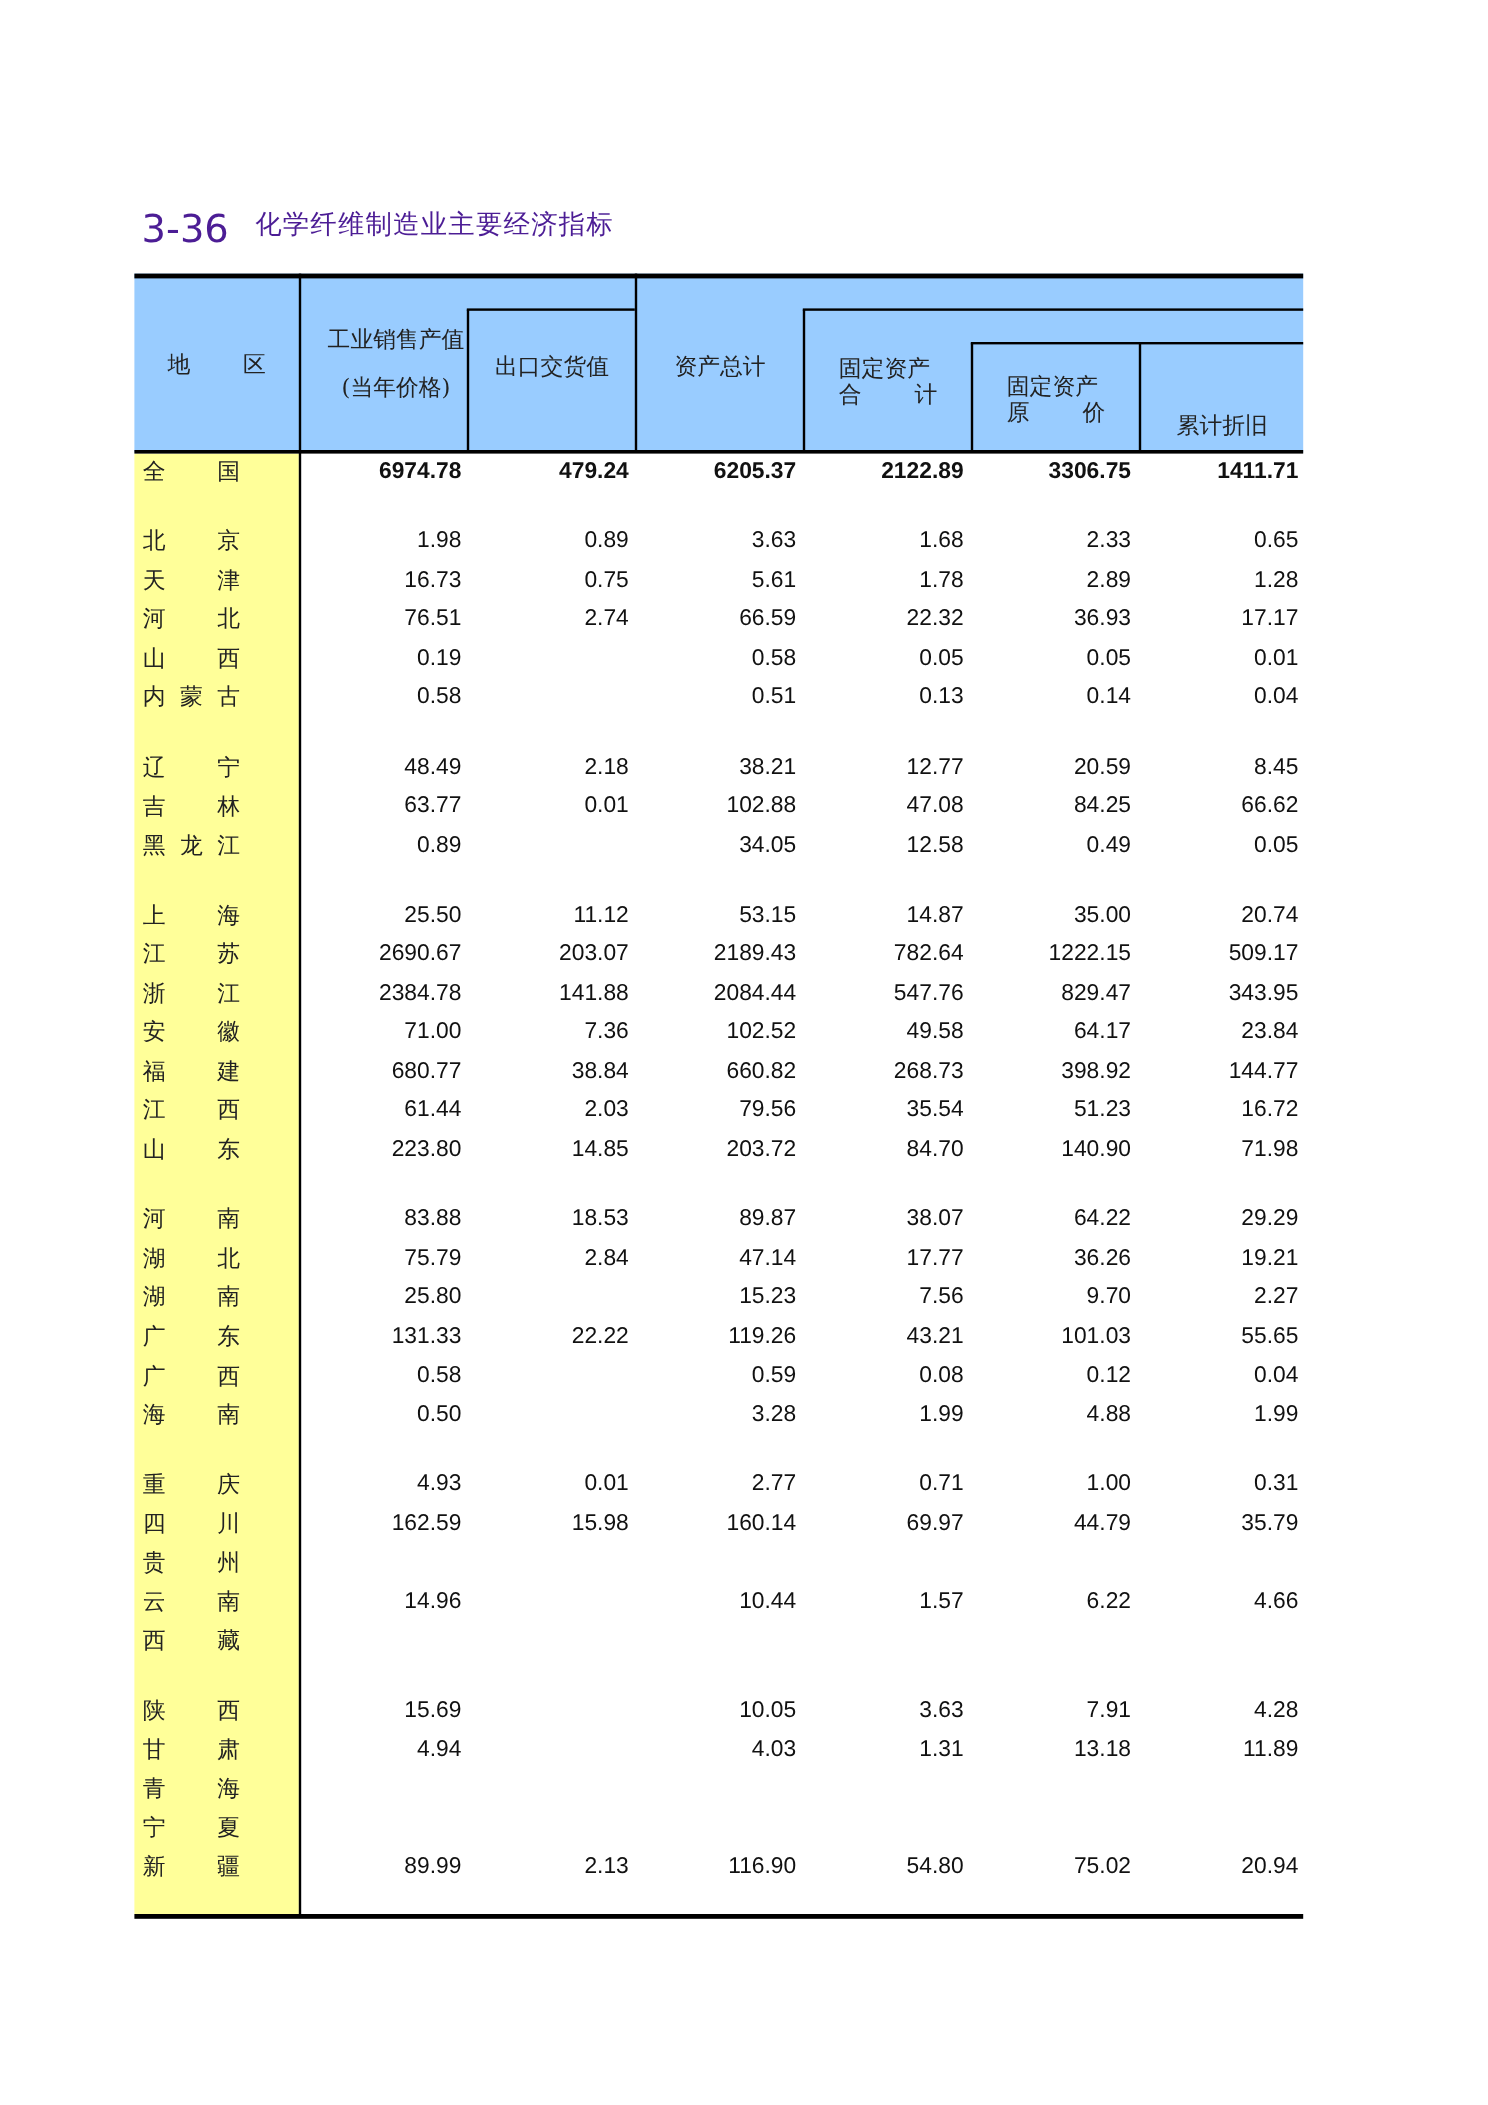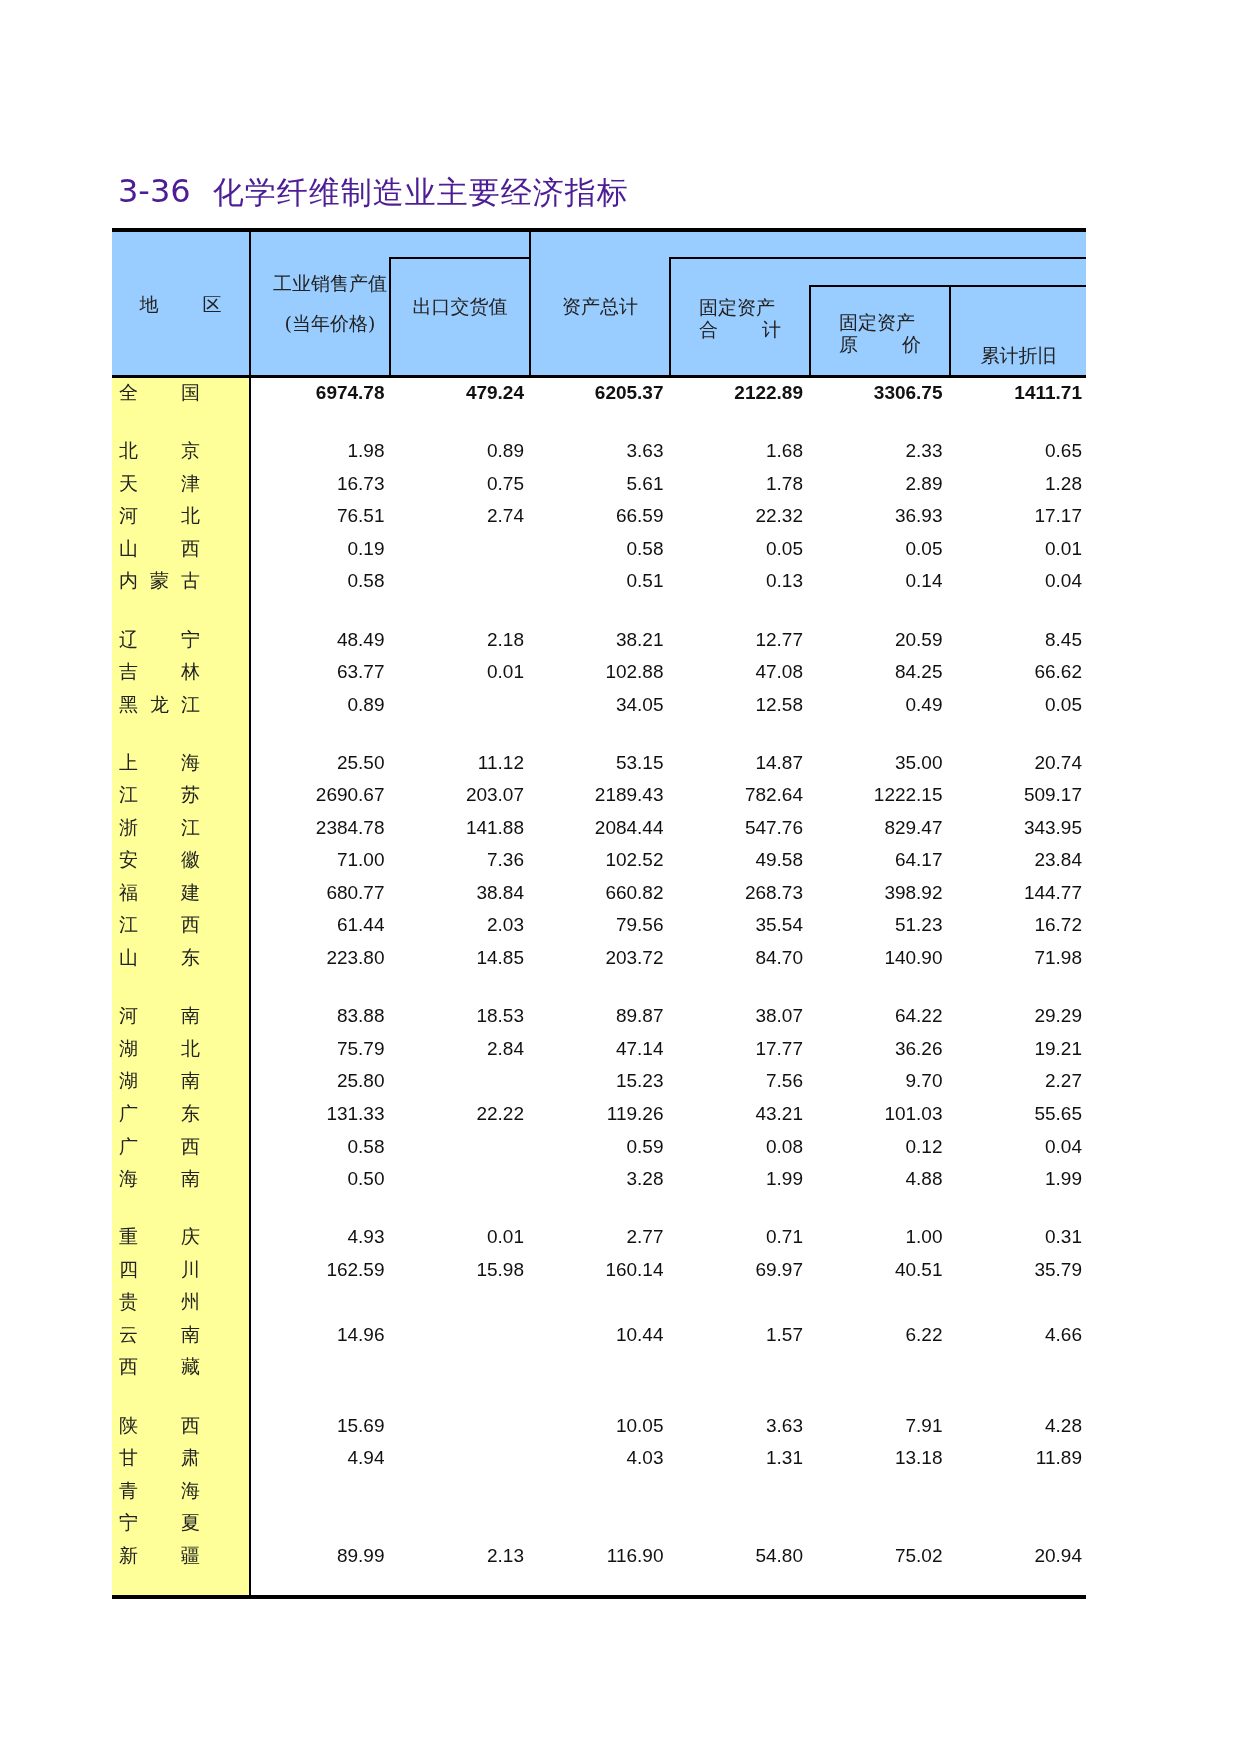--- a/index.html
+++ b/index.html
@@ -2,21 +2,21 @@
 <html><head>
 <meta charset="utf-8">
 <style>
   html, body { margin: 0; padding: 0; background: #ffffff; }
   body { width: 1240px; height: 1754px; position: relative; overflow: hidden;
          font-family: "DejaVu Sans", "Liberation Sans", sans-serif; color: #000; }
 
   .title { position: absolute; left: 118px; top: 128px; height: 44px; display: flex; align-items: flex-start;
            font-family: "DejaVu Sans", sans-serif; font-size: 32px; color: #4c1d95; white-space: nowrap; margin-top: 44px; }
   .title .num { margin-right: 22px; }
-  .title .txt { font-family: Liberation Mono, monospace; font-size: 31px; letter-spacing: 1px; }
+  .title .txt { font-family: Liberation Mono, monospace; font-size: 22px; letter-spacing: 1px; }
 
   .table { position: absolute; left: 112px; top: 228px; width: 974px; height: 1371px; }
 
   
   .hdr { position: absolute; left: 0; top: 0; width: 974px; height: 149px; background: #99ccff; }
   .bar-top { position: absolute; left: 0; top: 0; width: 974px; height: 4px; background: #000; }
   .bar-hdr-bottom { position: absolute; left: 0; top: 147px; width: 974px; height: 3px; background: #000; }
   .bar-bottom { position: absolute; left: 0; top: 1367px; width: 974px; height: 4px; background: #000; }
   .vl { position: absolute; width: 2px; background: #000; }
   .hl { position: absolute; height: 2px; background: #000; }
@@ -383,21 +383,21 @@
       </div>
       <div class="row" style="top: 1026px;">
         <div class="rname">
           <span class="c1">四</span>
           <span>川</span>
         </div>
         <div class="v">162.59</div>
         <div class="v">15.98</div>
         <div class="v">160.14</div>
         <div class="v">69.97</div>
-        <div class="v">40.51</div>
+        <div class="v">44.79</div>
         <div class="v">35.79</div>
       </div>
       <div class="row" style="top: 1058px;">
         <div class="rname">
           <span class="c1">贵</span>
           <span>州</span>
         </div>
         <div class="v"></div>
         <div class="v"></div>
         <div class="v"></div>

